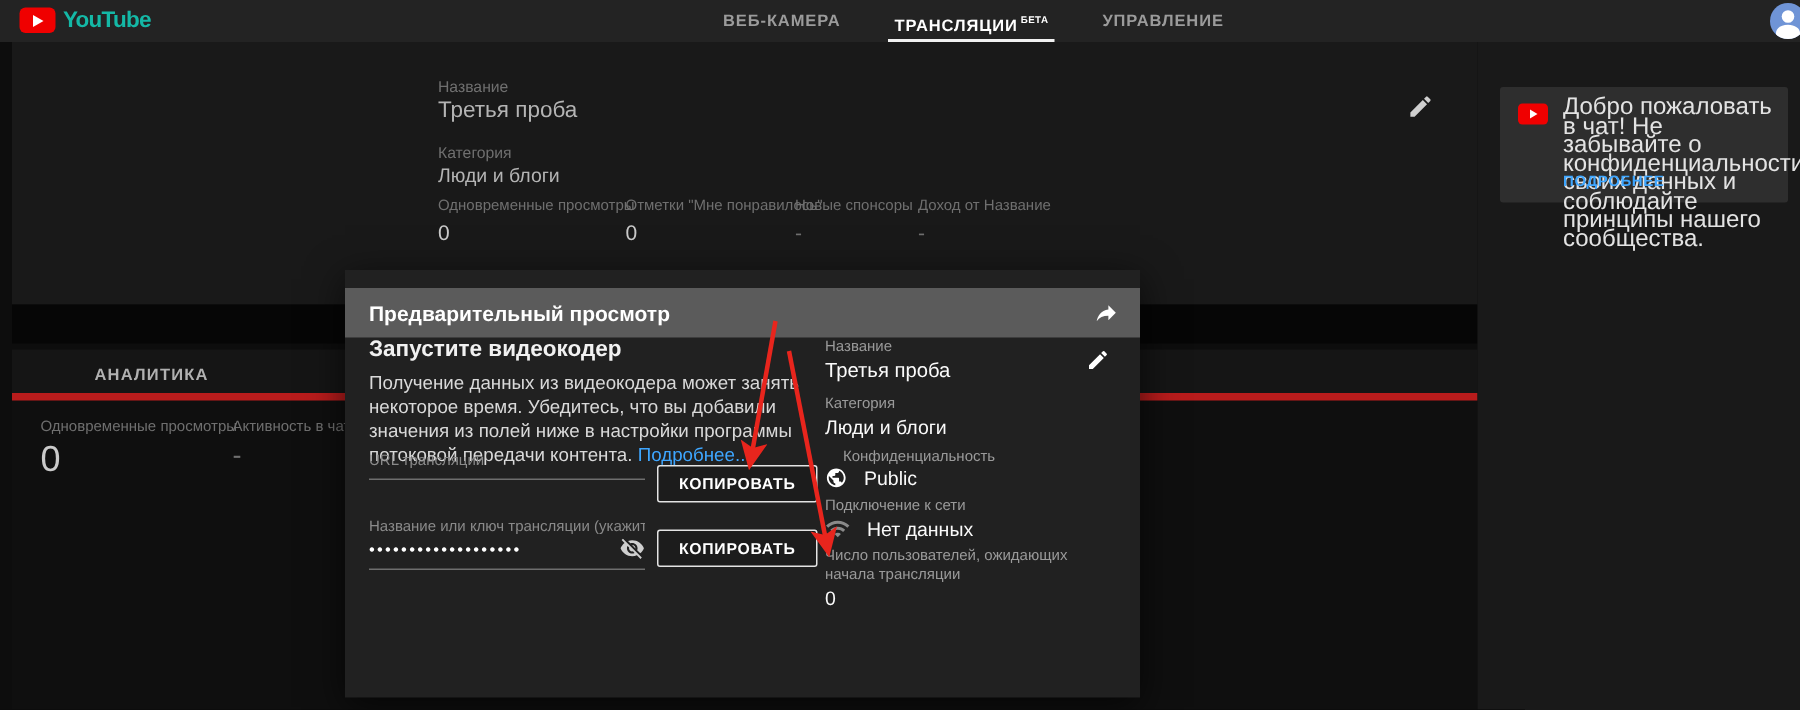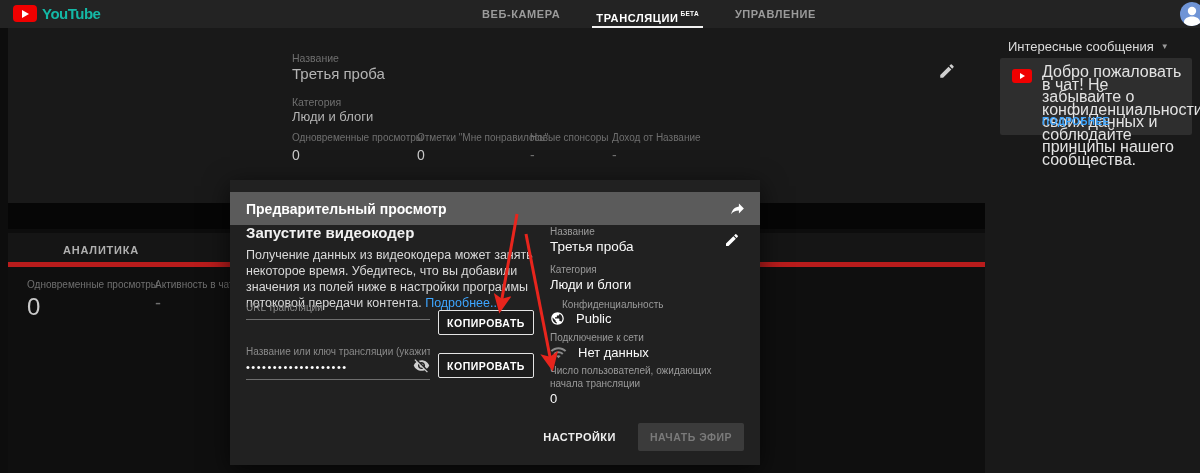--- a/index.html
+++ b/index.html
@@ -61,21 +61,21 @@
   .enc-title { position:absolute; left:16px; top:44px; font-size:15px; font-weight:bold; color:#f1f1f1; }
   .enc-desc { position:absolute; left:16px; top:67px; width:300px; font-size:12.5px; line-height:16px; color:#d9d9d9; }
   .enc-desc .lnk { color:#3ea6ff; cursor:pointer; }
   .field { position:absolute; left:16px; width:184px; border-bottom:1px solid #6e6e6e; padding-bottom:6px; cursor:text; }
   .field .flbl { font-size:10px; color:#8a8a8a; white-space:nowrap; overflow:hidden; }
   .field .fval { margin-top:4px; font-size:13px; color:#ececec; white-space:nowrap; }
   .url-field { top:122px; }
   .key-field { top:166px; }
   .key-field .fval { font-size:11px; letter-spacing:1.5px; color:#fff; }
   .eye { position:absolute; right:0; bottom:5px; color:#cfcfcf; cursor:pointer; }
-  .copy-btn { position:absolute; left:208px; width:96px; height:25px; border:1px solid #e4e4e4; border-radius:2px; background:#1c1c1c; color:#fff; font-size:10.5px; font-weight:bold; letter-spacing:0.5px; text-align:center; line-height:24px; cursor:pointer; }
+  .copy-btn { position:absolute; left:208px; width:107px; height:25px; border:1px solid #e4e4e4; border-radius:2px; background:#1c1c1c; color:#fff; font-size:10.5px; font-weight:bold; letter-spacing:0.5px; text-align:center; line-height:24px; cursor:pointer; }
   .copy-1 { top:130px; } .copy-2 { top:173px; }
   .rc-lbl { position:absolute; left:320px; font-size:10px; color:#9a9a9a; }
   .rc-val { position:absolute; left:320px; font-size:13.5px; color:#fafafa; }
   .rc-row { position:absolute; left:320px; display:flex; align-items:center; gap:11px; color:#fafafa; font-size:13px; }
   .pencil-modal { position:absolute; left:494px; top:52px; }
   .wait-lbl { width:178px; line-height:12.5px; }
   .modal-footer { position:absolute; right:16px; bottom:14px; display:flex; align-items:center; gap:22px; }
   .settings-btn { font-size:11px; font-weight:bold; letter-spacing:0.5px; color:#efefef; cursor:pointer; }
   .golive-btn { background:#3b3b3b; color:#7a7a7a; font-size:10.5px; font-weight:bold; letter-spacing:0.5px; padding:8px 12px; border-radius:2px; cursor:pointer; }
   
@@ -139,24 +139,20 @@
     <div class="lbl">Одновременные просмотры</div>
     <div class="big">0</div>
   </div>
   <div class="an-stat" style="left:147px;">
     <div class="lbl">Активность в чате</div>
     <div class="big dim">-</div>
   </div>
 </div>
 
 <div class="chat">
-  <div class="chat-header">
-    <span class="txt">Интересные сообщения</span>
-    <span class="caret">▼</span>
-  </div>
   <div class="chat-card">
     <div class="mini-logo"></div>
     <div class="msg">Добро пожаловать в чат! Не забывайте о конфиденциальности своих данных и соблюдайте принципы нашего сообщества.</div>
     <div class="more">ПОДРОБНЕЕ</div>
   </div>
 </div>
 
 <div class="modal">
   <div class="modal-header">
     <span class="ttl">Предварительный просмотр</span>
@@ -205,24 +201,20 @@
   <div class="rc-row" style="top:164px;">
     <svg class="grey-ic" width="17" height="17" viewBox="0 0 24 24" fill="currentColor">
       <path d="M1 9l2 2c4.97-4.97 13.03-4.97 18 0l2-2C16.93 2.93 7.08 2.93 1 9zm8 8l3 3 3-3c-1.65-1.66-4.34-1.66-6 0zm-4-4l2 2c2.76-2.76 7.24-2.76 10 0l2-2C15.14 9.14 8.87 9.14 5 13z"></path>
     </svg>
     <span>Нет данных</span>
   </div>
 
   <div class="rc-lbl wait-lbl" style="top:185px;">Число пользователей, ожидающих начала трансляции</div>
   <div class="rc-val" style="top:211px; font-size:13px;">0</div>
 
-  <div class="modal-footer">
-    <div class="settings-btn">НАСТРОЙКИ</div>
-    <div class="golive-btn">НАЧАТЬ ЭФИР</div>
-  </div>
 </div>
 
 <svg class="arrows">
   <defs>
     <marker id="ah" markerWidth="7" markerHeight="7" refX="3.2" refY="3" orient="auto">
       <path d="M0,0 L6.4,3 L0,6 L1.4,3 z" fill="#e8251d"></path>
     </marker>
   </defs>
   <line x1="517" y1="214" x2="501" y2="304" stroke="#e8251d" stroke-width="3" marker-end="url(#ah)"></line>
   <line x1="526" y1="234" x2="551" y2="362" stroke="#e8251d" stroke-width="3" marker-end="url(#ah)"></line>

